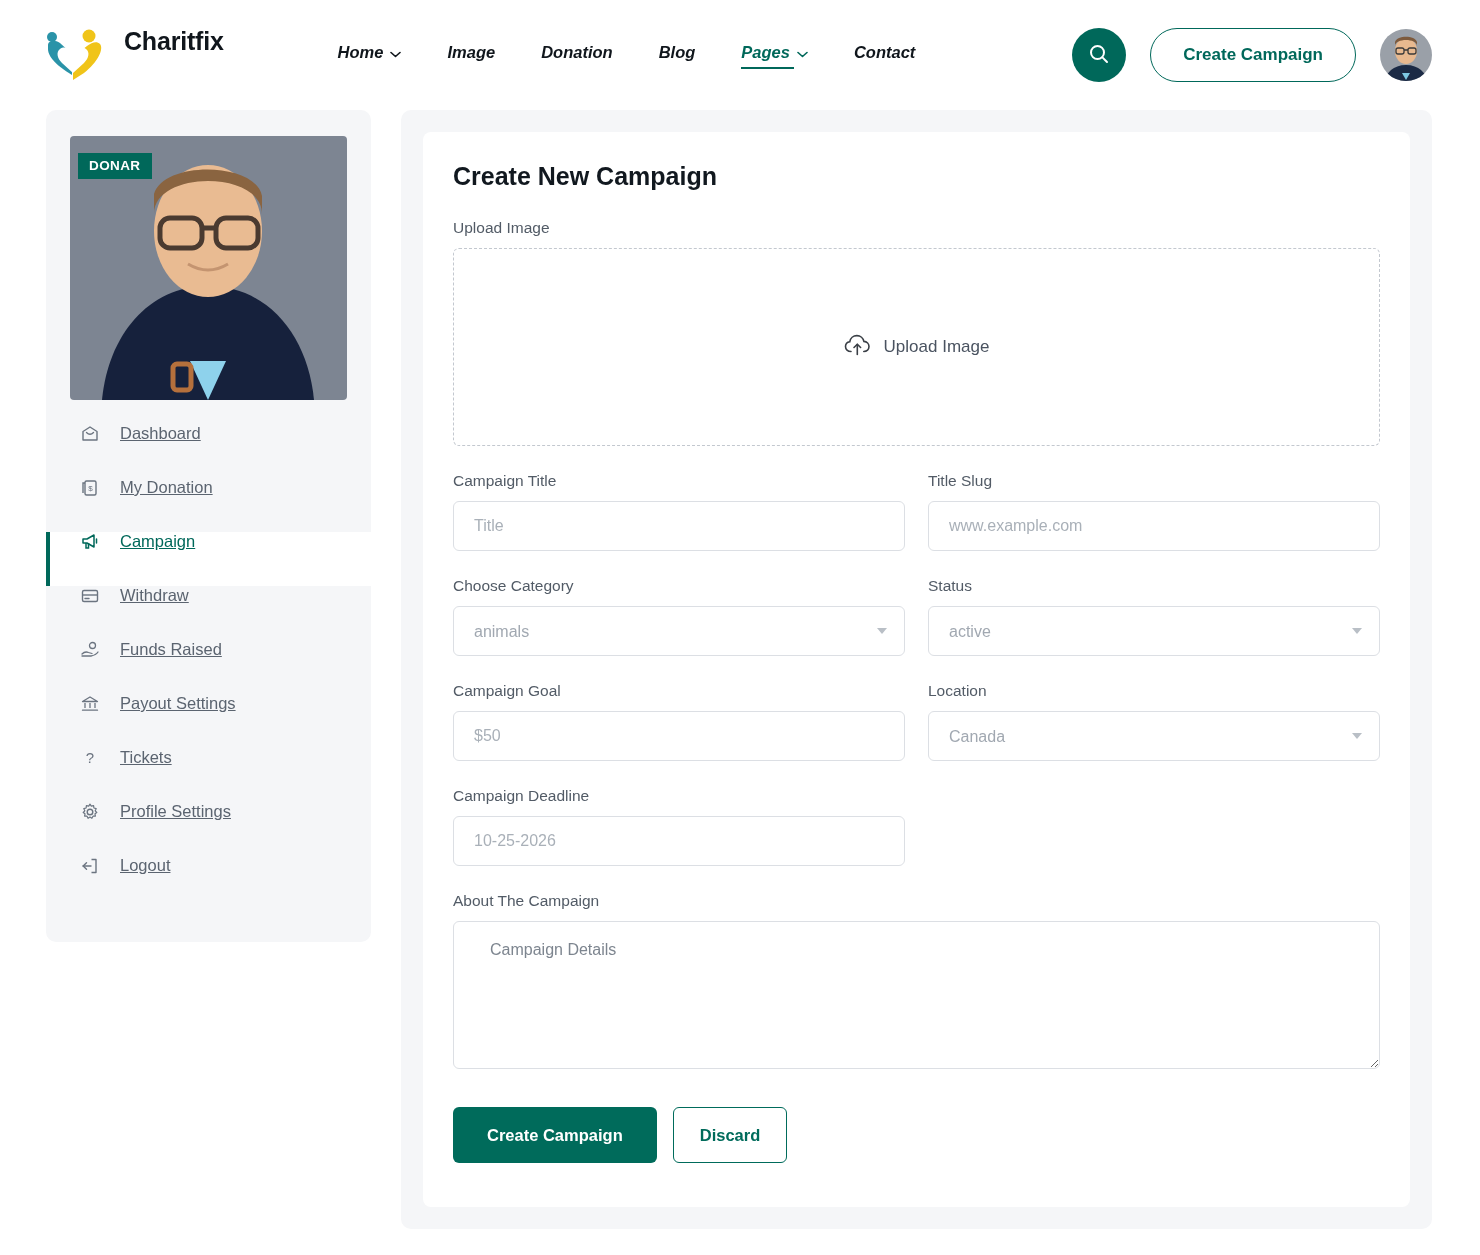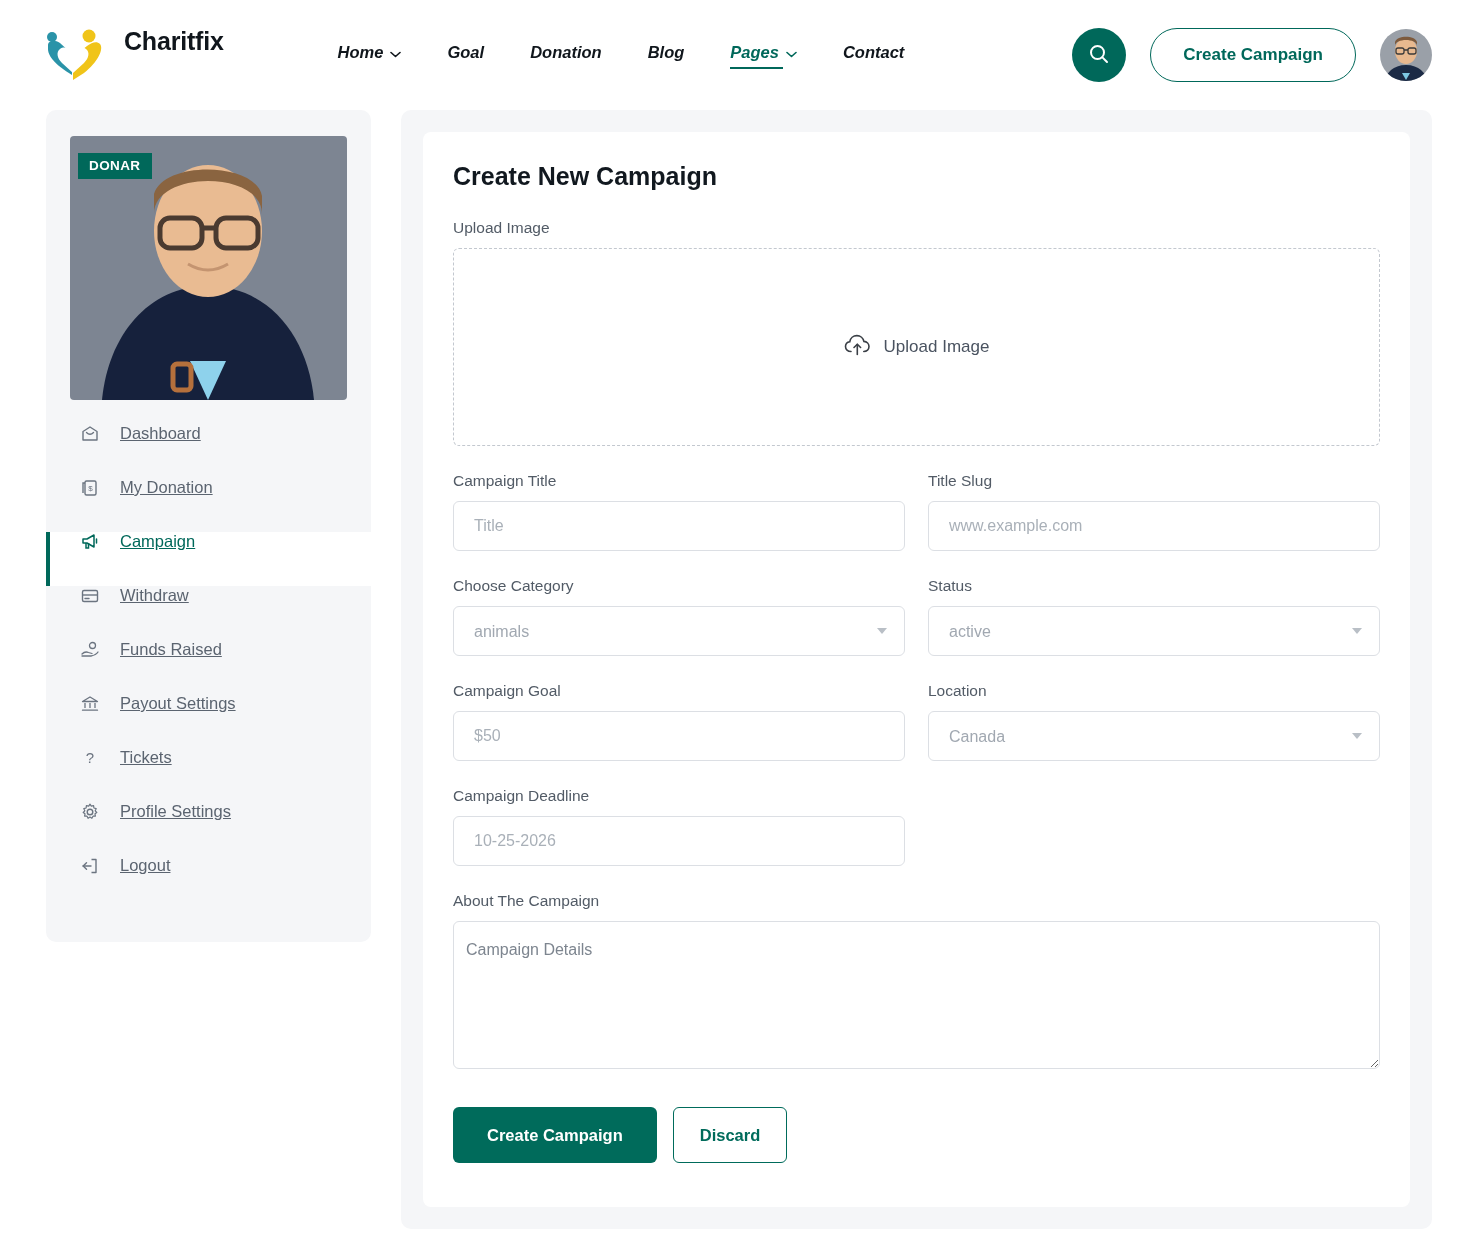--- a/index.html
+++ b/index.html
@@ -233,21 +233,21 @@
     transform: translateY(-50%);
     pointer-events: none;
     width: 0; height: 0;
     border-left: 5px solid transparent;
     border-right: 5px solid transparent;
     border-top: 6px solid #b9bfc6;
   }
 
   .textarea {
     height: 148px;
-    padding: 17px 12px;
+    padding: 17px 36px;
     resize: vertical;
     line-height: 1.4;
     color: #6f7882;
   }
   .textarea::placeholder { color: #7d858f; }
 
   .actions {
     display: flex;
     gap: 16px;
     margin-top: 34px;
@@ -298,21 +298,21 @@
   <nav class="mainnav">
     <div class="nav-item">
       <span>Home</span>
       <span class="caret">
         <svg width="11" height="7" viewBox="0 0 11 7">
             <path d="M1 1.5 L5.5 5.5 L10 1.5" fill="none" stroke="#10161c" stroke-width="1.6" stroke-linecap="round" stroke-linejoin="round"></path>
           </svg>
       </span>
     </div>
     <div class="nav-item">
-      <span>Goal</span>
+      <span>Image</span>
     </div>
     <div class="nav-item">
       <span>Donation</span>
     </div>
     <div class="nav-item">
       <span>Blog</span>
     </div>
     <div class="nav-item active">
       <span>Pages</span>
       <span class="caret">

